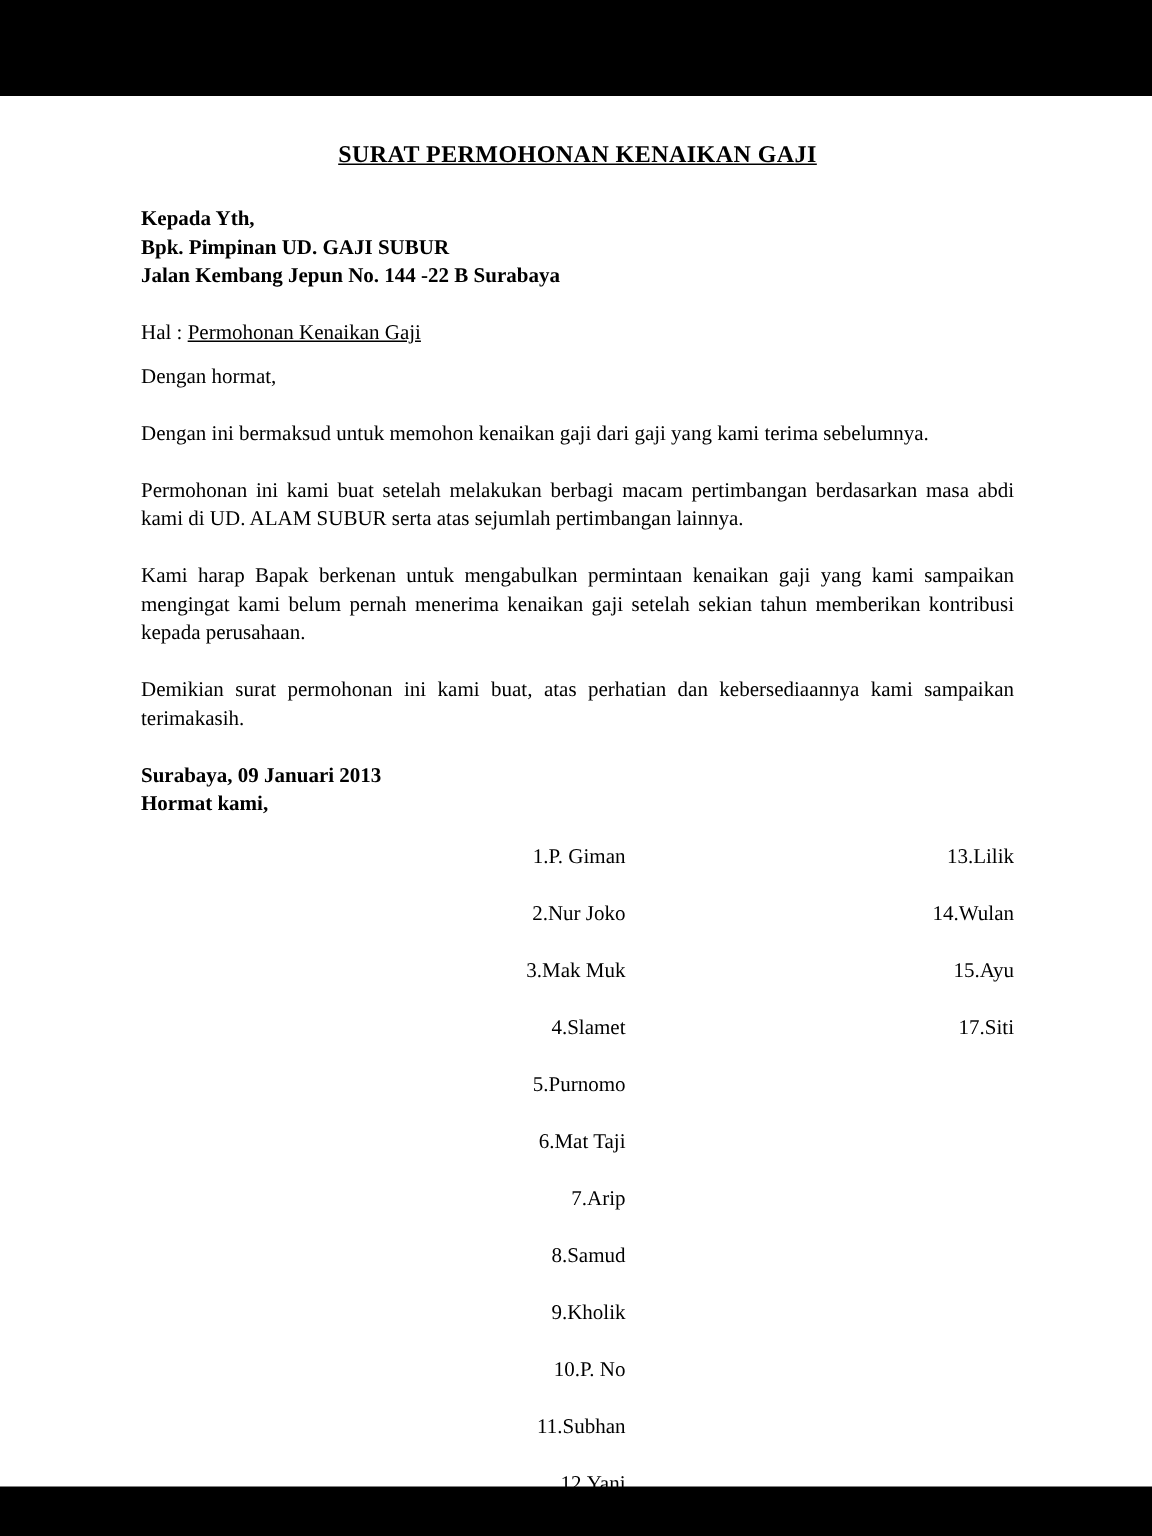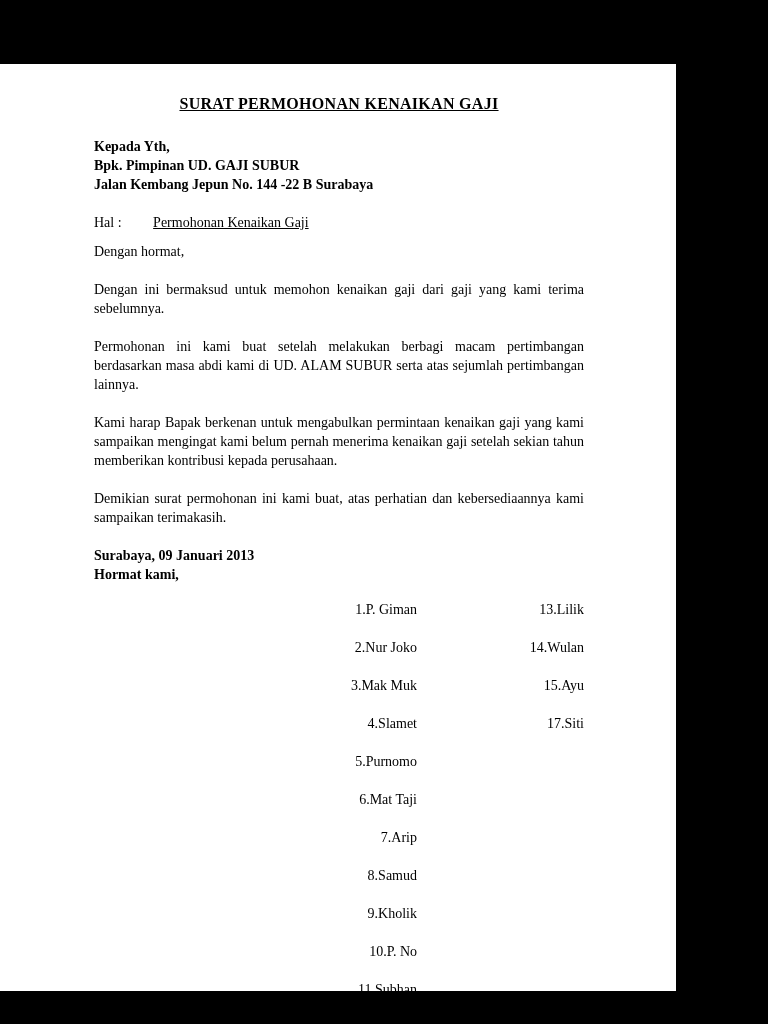--- a/index.html
+++ b/index.html
@@ -8,40 +8,40 @@
     position: relative;
     background: #000000;
     font-family: "Liberation Serif", serif;
     color: #000000;
     overflow: hidden;
   }
   .page {
     position: absolute;
     top: 64px;
     left: 0;
-    width: 676px;
+    width: 768px;
     height: 927px;
     background: #ffffff;
     padding: 29px 92px 0 94px;
     font-size: 14px;
     line-height: 19px;
   }
   .doc-title {
     text-align: center;
     font-size: 16px;
     font-weight: bold;
     text-decoration: underline;
     letter-spacing: 0.3px;
     margin-bottom: 23px;
     line-height: 21px;
   }
   .block { margin-bottom: 19px; }
   .block div { line-height: 19px; font-weight: bold; }
   .subject-line { margin-bottom: 10px; }
-  .subject-value { text-decoration: underline; margin-left: 28px; }
+  .subject-value { text-decoration: underline; }
   .para {
     text-align: justify;
     margin-bottom: 19px;
   }
   .closing-block { margin-bottom: 16px; }
   .sign-columns {
     display: flex;
     flex-direction: row;
     padding-left: 23px;
     text-align: right;

